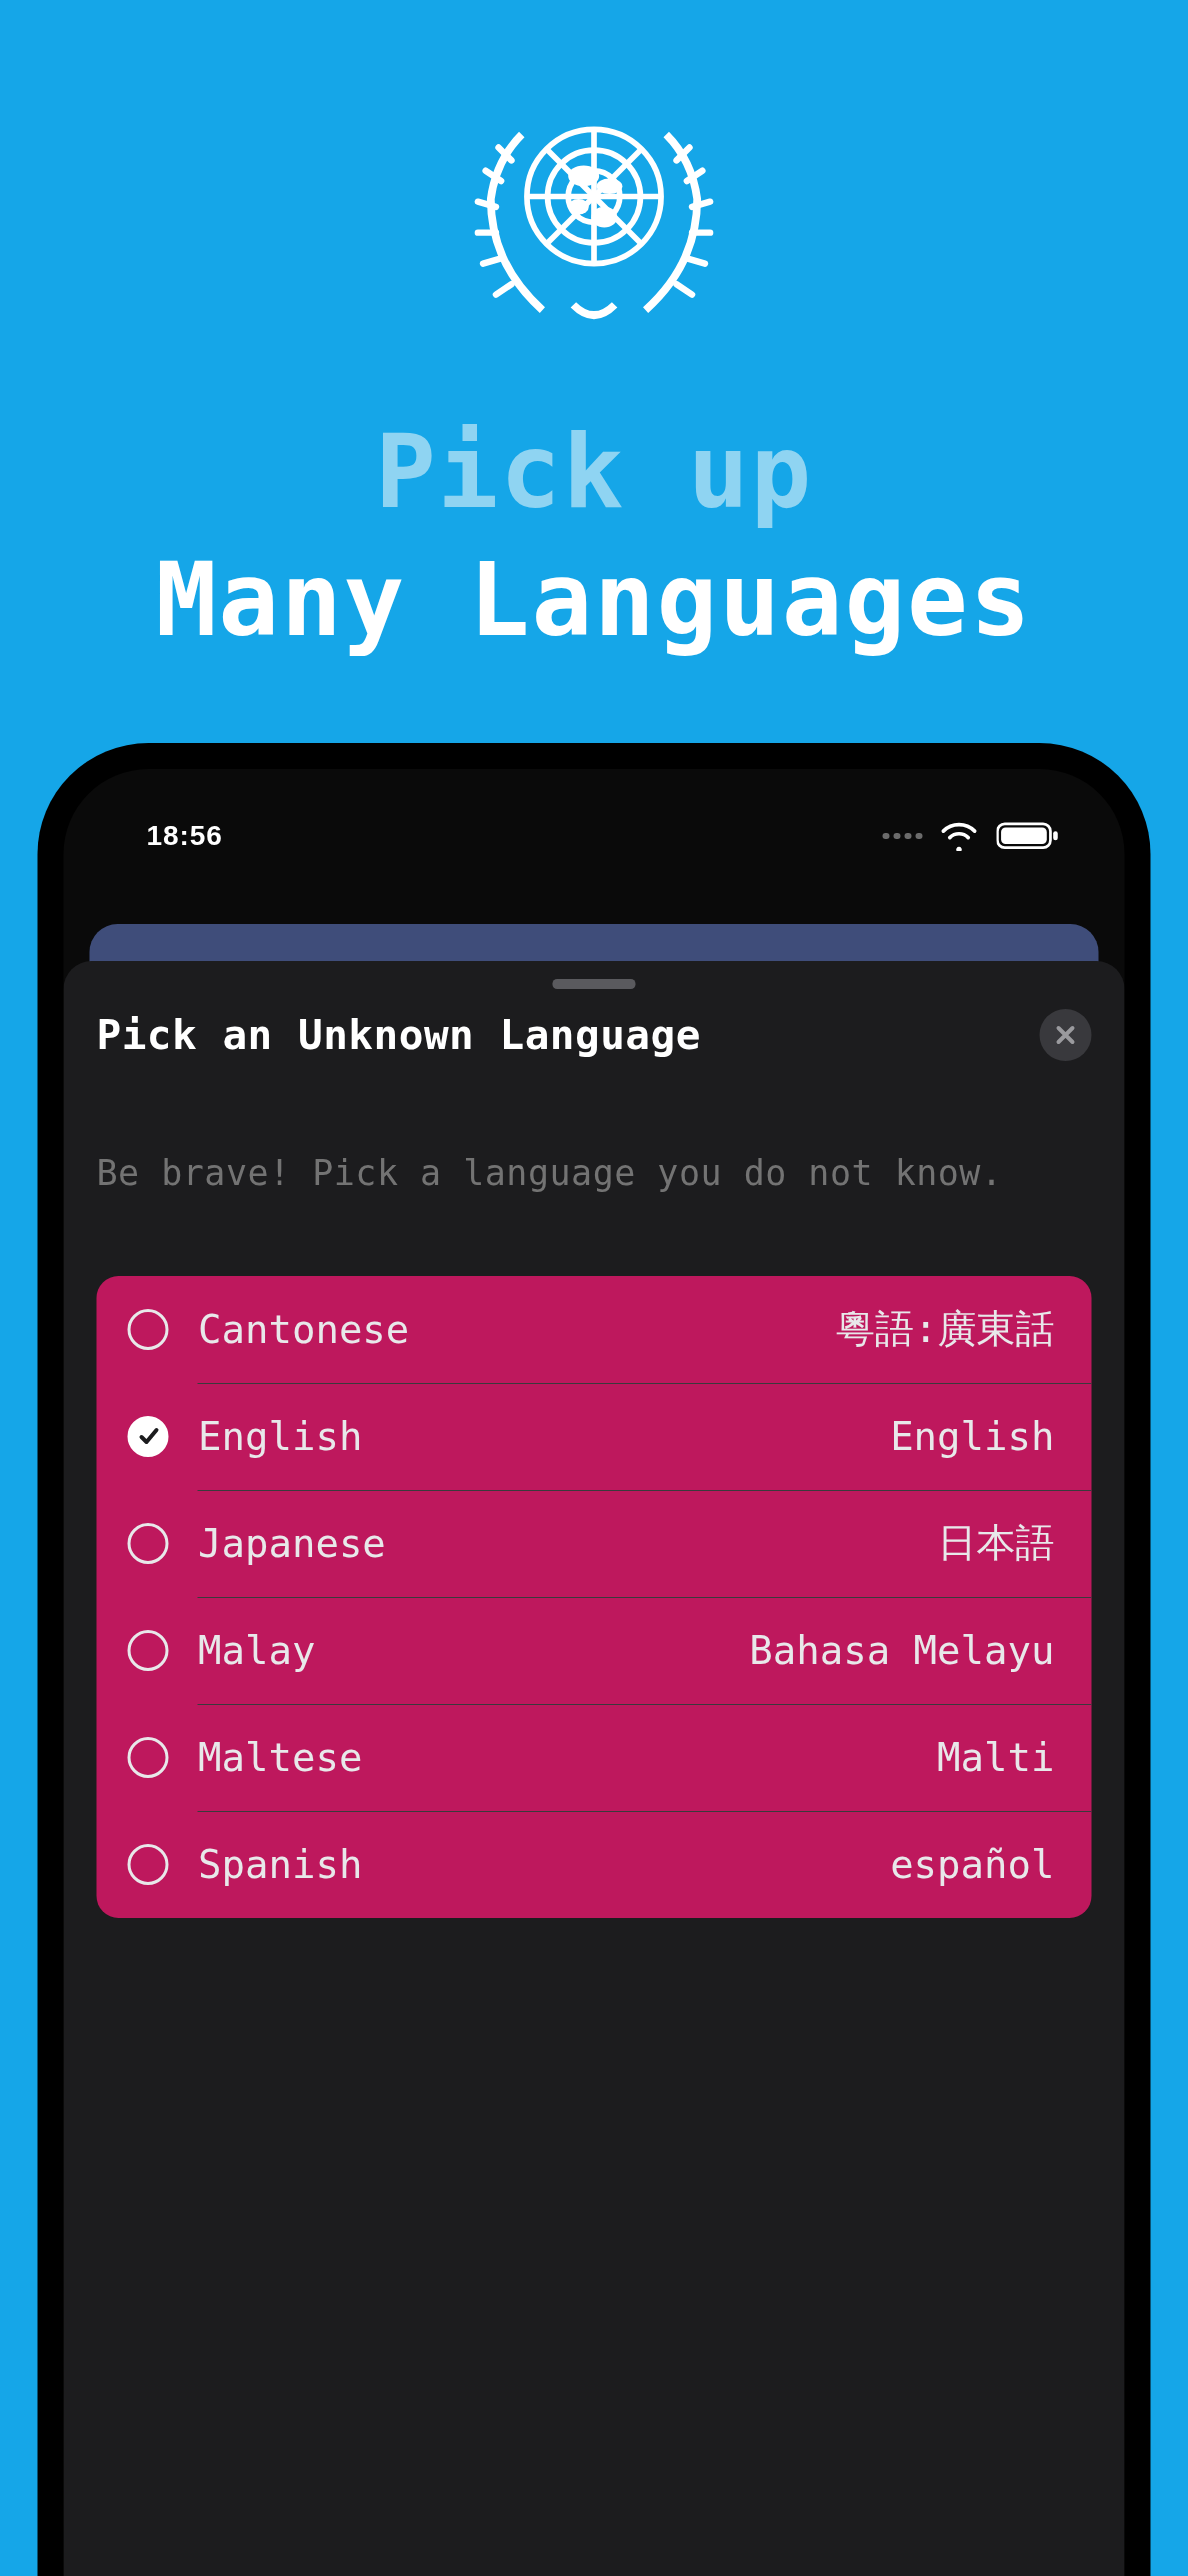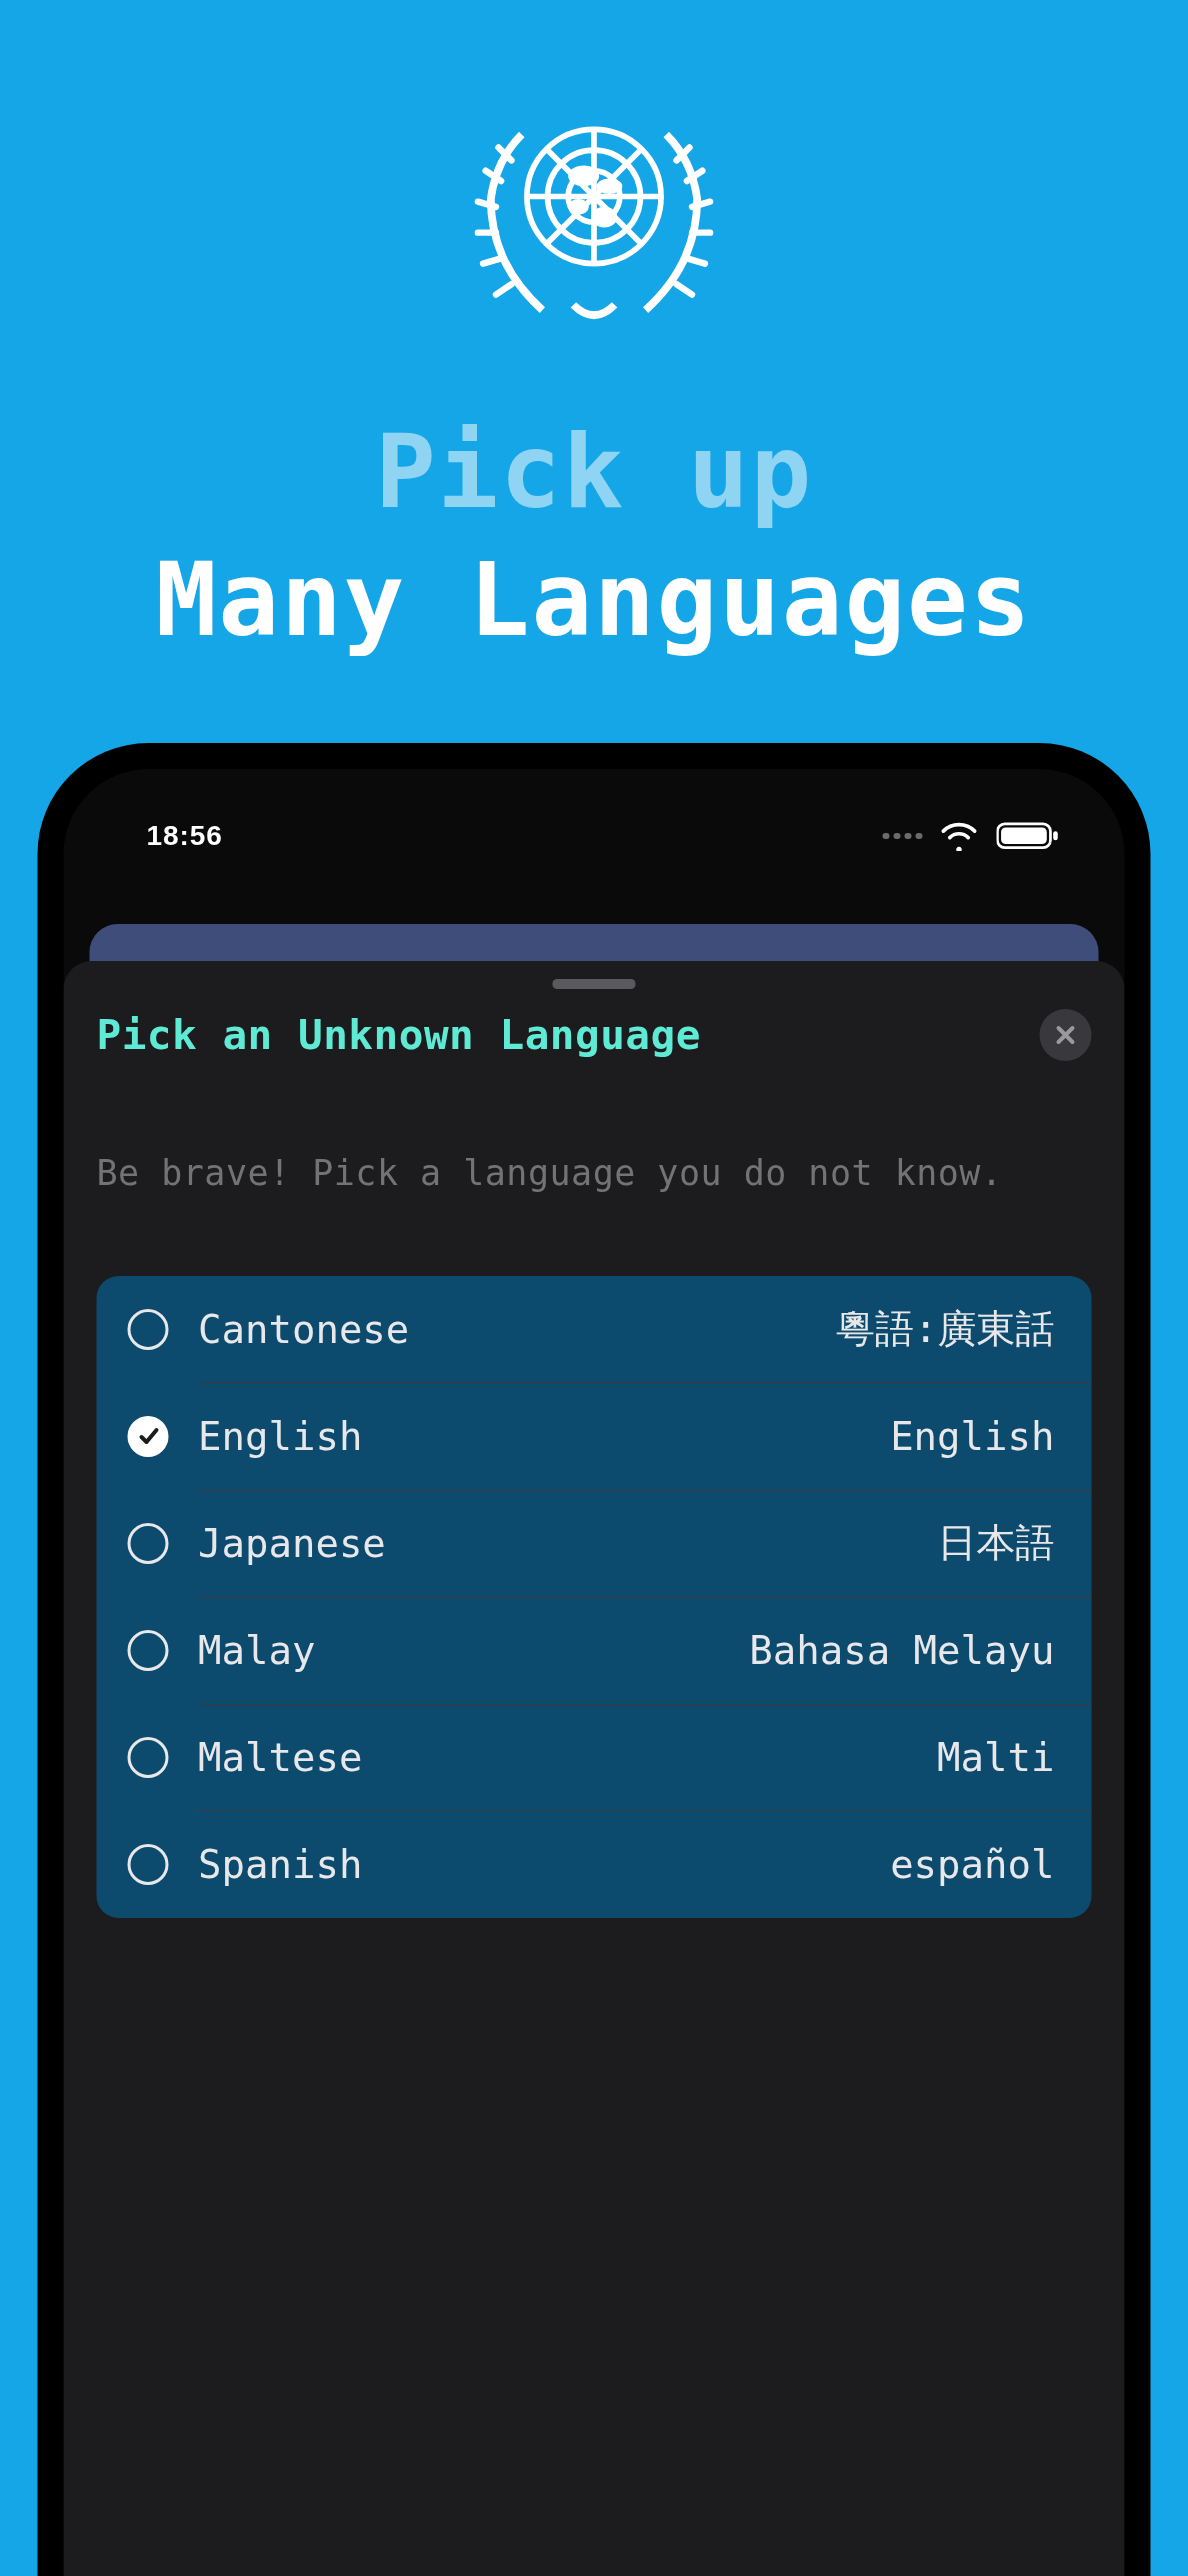--- a/index.html
+++ b/index.html
@@ -120,21 +120,21 @@
     border-radius: 4.6px;
     margin: 18.4px auto 0 auto;
   }
   .sheet-header {
     display: flex;
     align-items: center;
     justify-content: space-between;
     padding: 20px 33px 0 33px;
   }
   .sheet-title {
-    color: #5eead4;
+    color: #ffffff;
     font-size: 41px;
     font-weight: 600;
     letter-spacing: 0.5px;
   }
   .close-btn {
     width: 52px;
     height: 52px;
     border-radius: 50%;
     background: #39393d;
     display: flex;
@@ -147,21 +147,21 @@
   .sheet-subtitle {
     color: #737373;
     font-size: 35px;
     padding: 92px 31px 0 33px;
     letter-spacing: 0.5px;
   }
 
   
   .lang-list {
     margin: 83px 33px 0 33px;
-    background: #0c4a6e;
+    background: #be185d;
     border-radius: 22px;
     overflow: hidden;
   }
   .lang-row {
     display: flex;
     align-items: center;
     height: 107px;
     padding: 0 37px 0 31px;
     cursor: pointer;
     position: relative;

